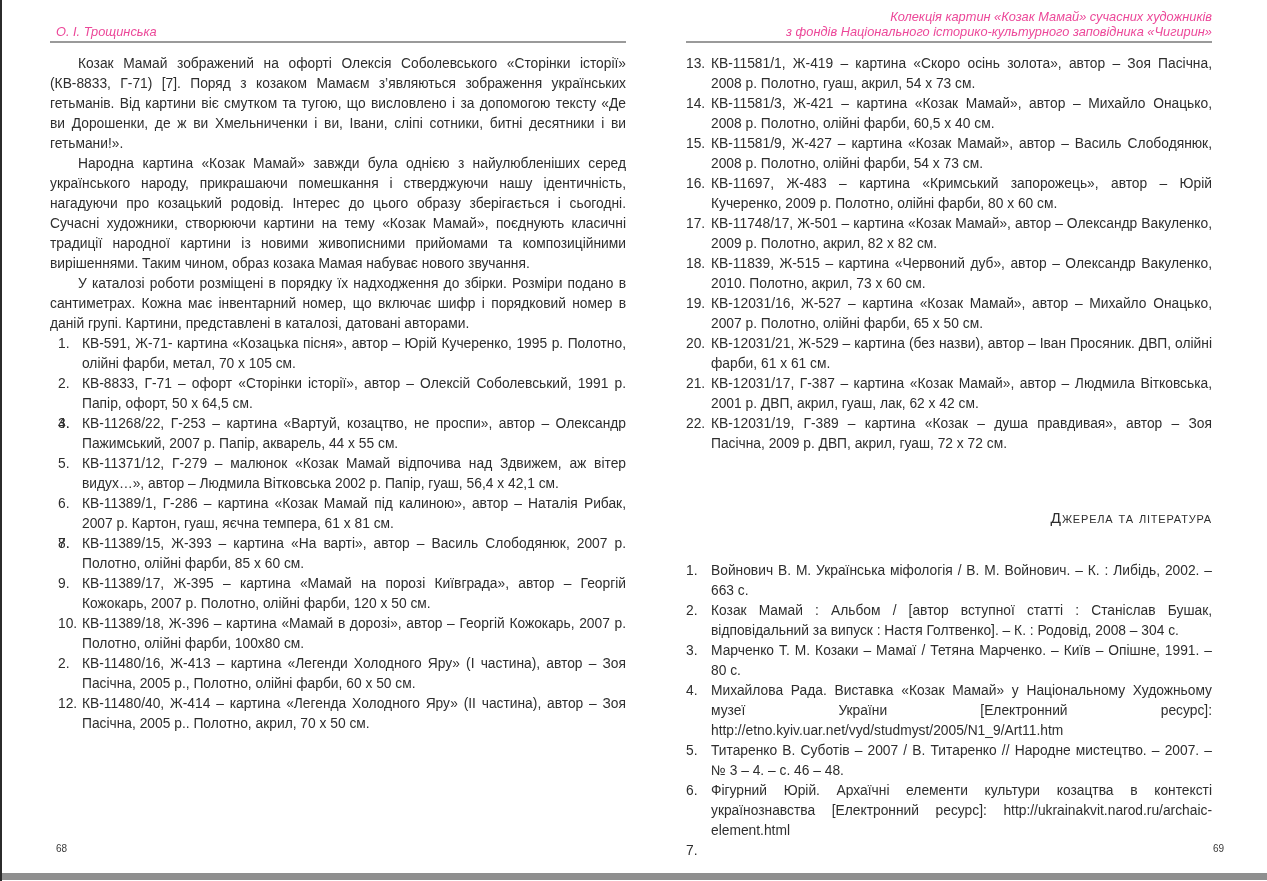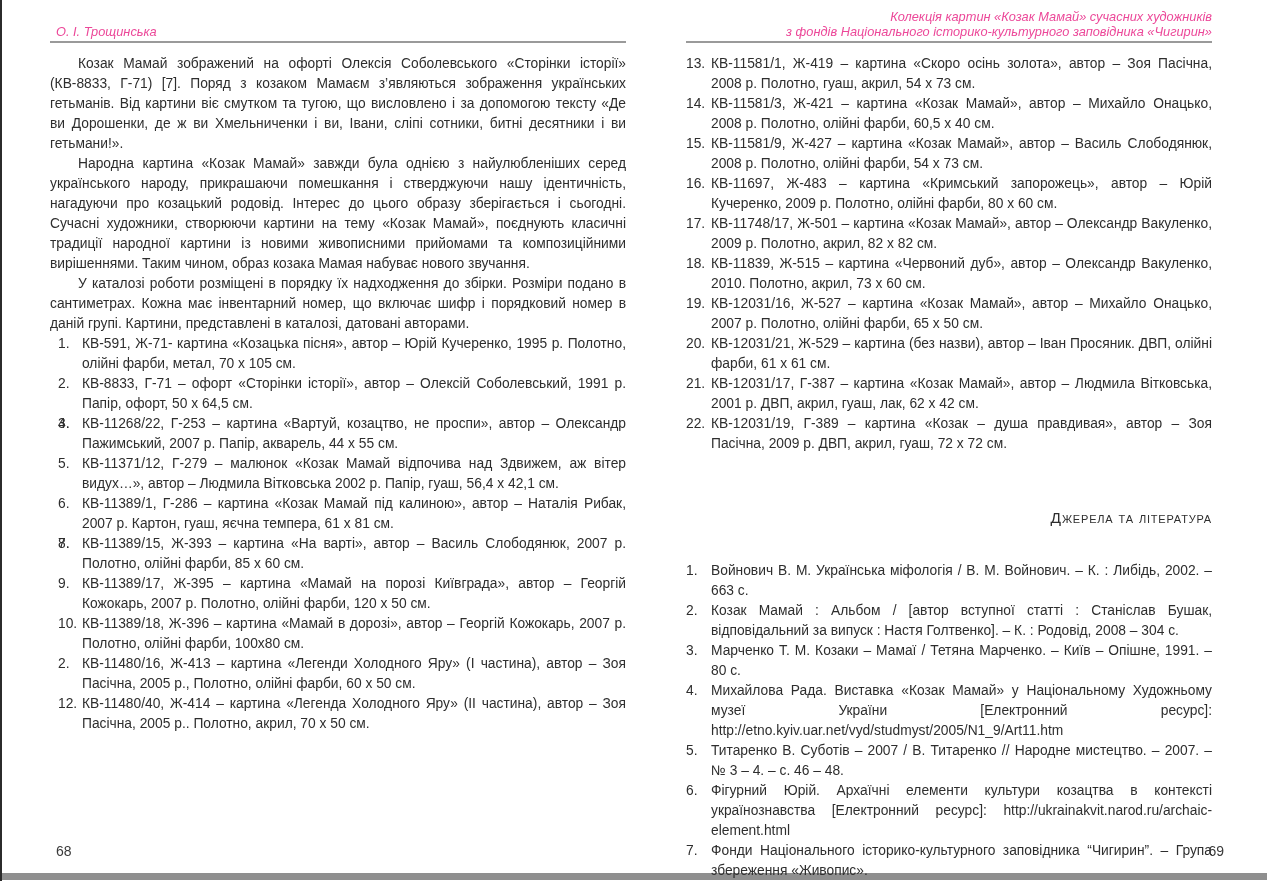--- a/index.html
+++ b/index.html
@@ -62,21 +62,21 @@
     text-align: right;
     font-variant: small-caps;
     font-variant-caps: small-caps;
     font-size: 15.5px;
     letter-spacing: 0.8px;
     color: #2e2e2e;
   }
 
   .page-num {
     position: absolute; top: 843px;
-    font-size: 14px; color: #3a3a3a;
+    font-size: 10px; color: #3a3a3a;
   }
   .page-num-left { left: 56px; }
   .page-num-right { right: 43px; }
 </style>
 </head>
 <body>
 
 <div class="page-edge-left"></div>
 <div class="page-edge-bottom"></div>
 
@@ -245,20 +245,19 @@
           <span>Титаренко В. Суботів – 2007 / В. Титаренко // Народне мистецтво. – 2007. – № 3 – 4. – с. 46 – 48.</span>
         </div>
 
         <div class="source-item">
           <span class="item-num">6.</span>
           <span>Фігурний Юрій. Архаїчні елементи культури козацтва в контексті українознавства [Електронний ресурс]: http://ukrainakvit.narod.ru/archaic-element.html</span>
         </div>
 
         <div class="source-item">
           <span class="item-num">7.</span>
-          <span>Фонди Національного історико-культурного заповідника “Чигирин”. – Група збереження «Живопис».</span>
         </div>
       </div>
   </div>
 </div>
 
 <div class="page-num page-num-left">68</div>
 <div class="page-num page-num-right">69</div>
 
 </body></html>

